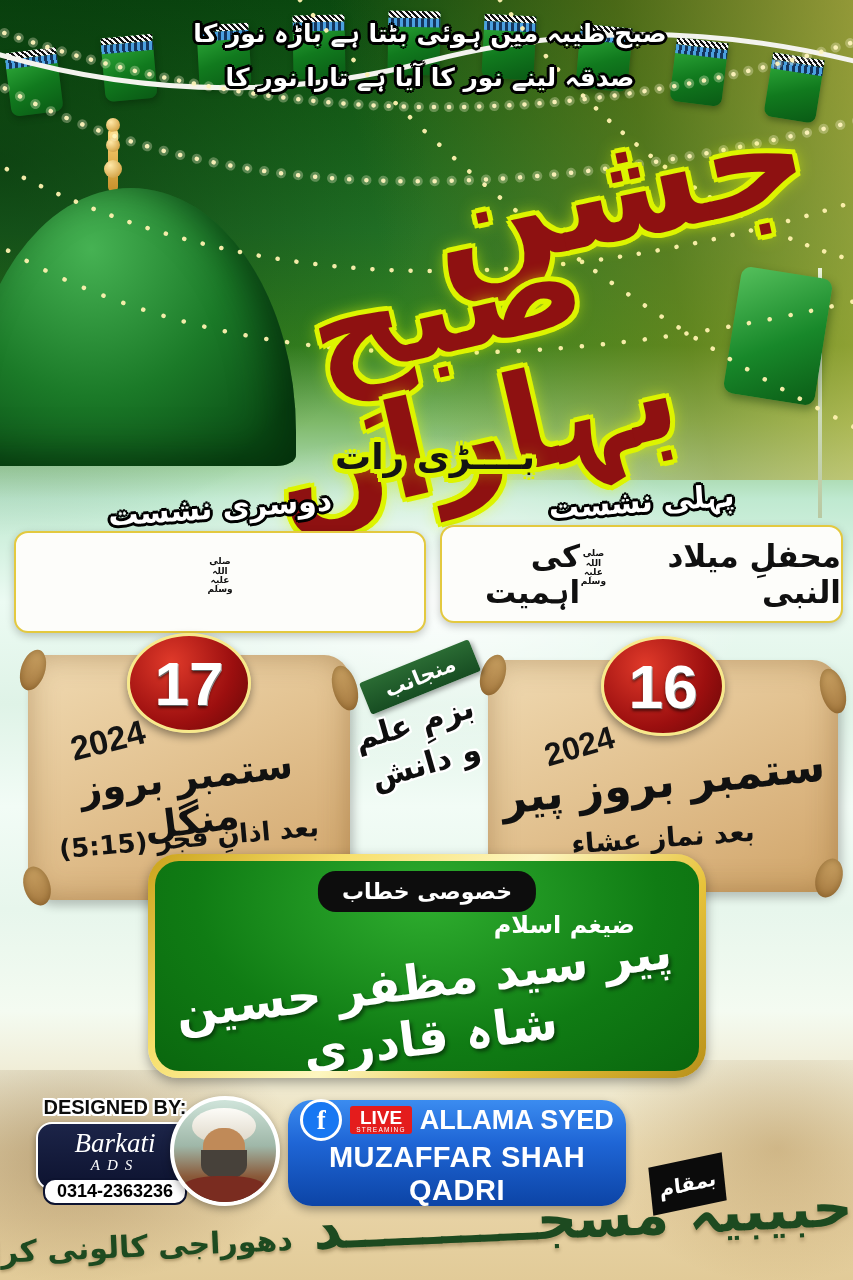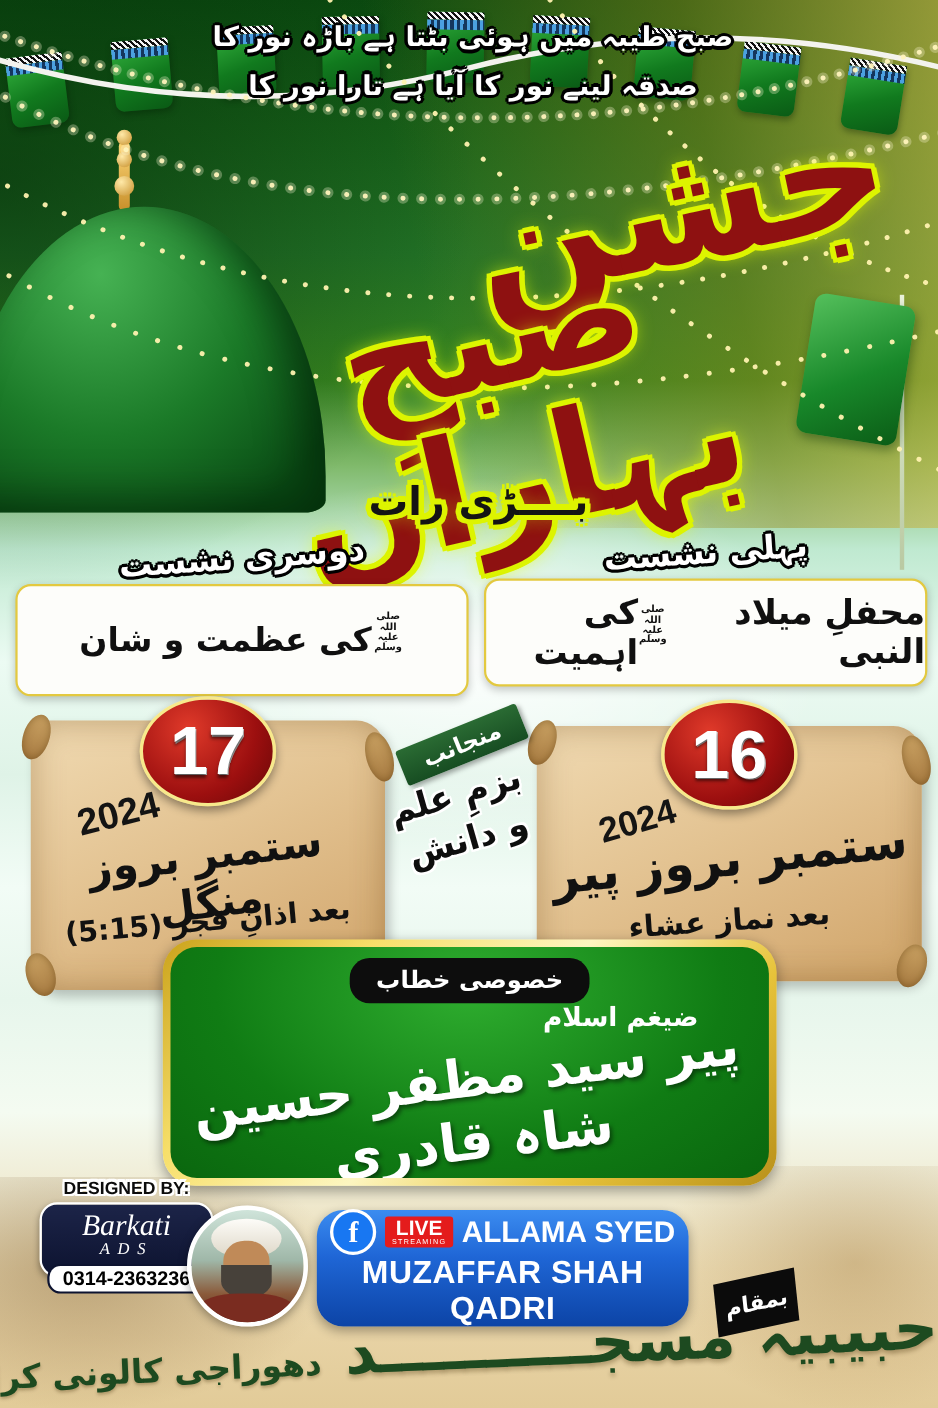--- a/index.html
+++ b/index.html
@@ -98,21 +98,21 @@
   .special-pill{position:absolute;top:10px;left:50%;transform:translateX(-50%);
     background:#0d0d0d;color:#fff;border-radius:18px;padding:8px 24px;font-size:22px;
     font-weight:bold;white-space:nowrap;direction:rtl;}
   .epithet{position:absolute;top:50px;right:64px;color:#fff;font-size:24px;font-weight:bold;direction:rtl;}
   .spkname{position:absolute;left:0;right:0;top:92px;text-align:center;font-size:48px;
     font-weight:bold;color:#fff;transform:rotate(-7deg);direction:rtl;
     text-shadow:2px 3px 4px rgba(0,0,0,.45);}
   
   .designed{left:36px;top:1072px;width:158px;text-align:center;z-index:9;
     font-family:"Liberation Sans",sans-serif;}
-  .des-label{font-size:16px;font-weight:bold;color:#0c0c0c;}
+  .des-label{font-size:20px;font-weight:bold;color:#0c0c0c;margin-top:24px;}
   .des-box{margin-top:3px;background:linear-gradient(#1c2448,#0d1330);border-radius:16px;
     border:2px solid #fff;padding:5px 8px 14px;box-shadow:0 3px 6px rgba(0,0,0,.35);}
   .brand{font-family:"Liberation Serif",serif;font-style:italic;color:#fff;font-size:27px;line-height:1.05;}
   .brand-sub{font-family:"Liberation Serif",serif;font-style:italic;color:#fff;font-size:15px;letter-spacing:7px;}
   .des-phone{position:relative;margin:-12px auto 0;width:132px;background:#fff;border-radius:12px;
     border:2px solid #0d1330;font-weight:bold;font-size:18px;padding:1px 4px;color:#000;}
   .photo{left:170px;top:1096px;width:102px;height:102px;border-radius:50%;border:4px solid #fff;
     overflow:hidden;z-index:10;box-shadow:0 3px 9px rgba(0,0,0,.35);
     background:linear-gradient(180deg,#cfe4da 0%,#9fb7a8 45%,#8a5a3a 75%,#5e2f22 100%);}
   .turban{position:absolute;left:18px;top:8px;width:64px;height:36px;border-radius:50%;
@@ -202,21 +202,20 @@
       <span>محفلِ میلاد النبی</span>
       <span class="hono">صلی اللہ علیہ وسلم</span>
       <span>کی اہمیت</span>
     </div>
   </div>
 
   <div class="abs sess" style="left:14px;top:490px;width:412px;">
     <div class="sess-label blkout">دوسری نشست</div>
     <div class="sess-box" style="height:98px;font-size:30px;">
       <span class="hono">صلی اللہ علیہ وسلم</span>
-      <span>کی عظمت و شان</span>
     </div>
   </div>
 
   <div class="abs scroll" style="left:488px;top:660px;width:350px;height:232px;">
     <div class="curl" style="left:-7px;top:-6px;width:24px;height:42px;transform:rotate(18deg);"></div>
     <div class="curl" style="right:-7px;top:8px;width:24px;height:46px;transform:rotate(-16deg);"></div>
     <div class="curl" style="right:-4px;bottom:-6px;width:26px;height:40px;transform:rotate(18deg);"></div>
     <div class="badge" style="top:-24px;">16</div>
     <div class="yr" style="left:56px;top:68px;font-size:32px;transform:rotate(-16deg);">2024</div>
     <div class="dayline" style="top:96px;font-size:44px;transform:rotate(-6deg);">ستمبر بروز پیر</div>

